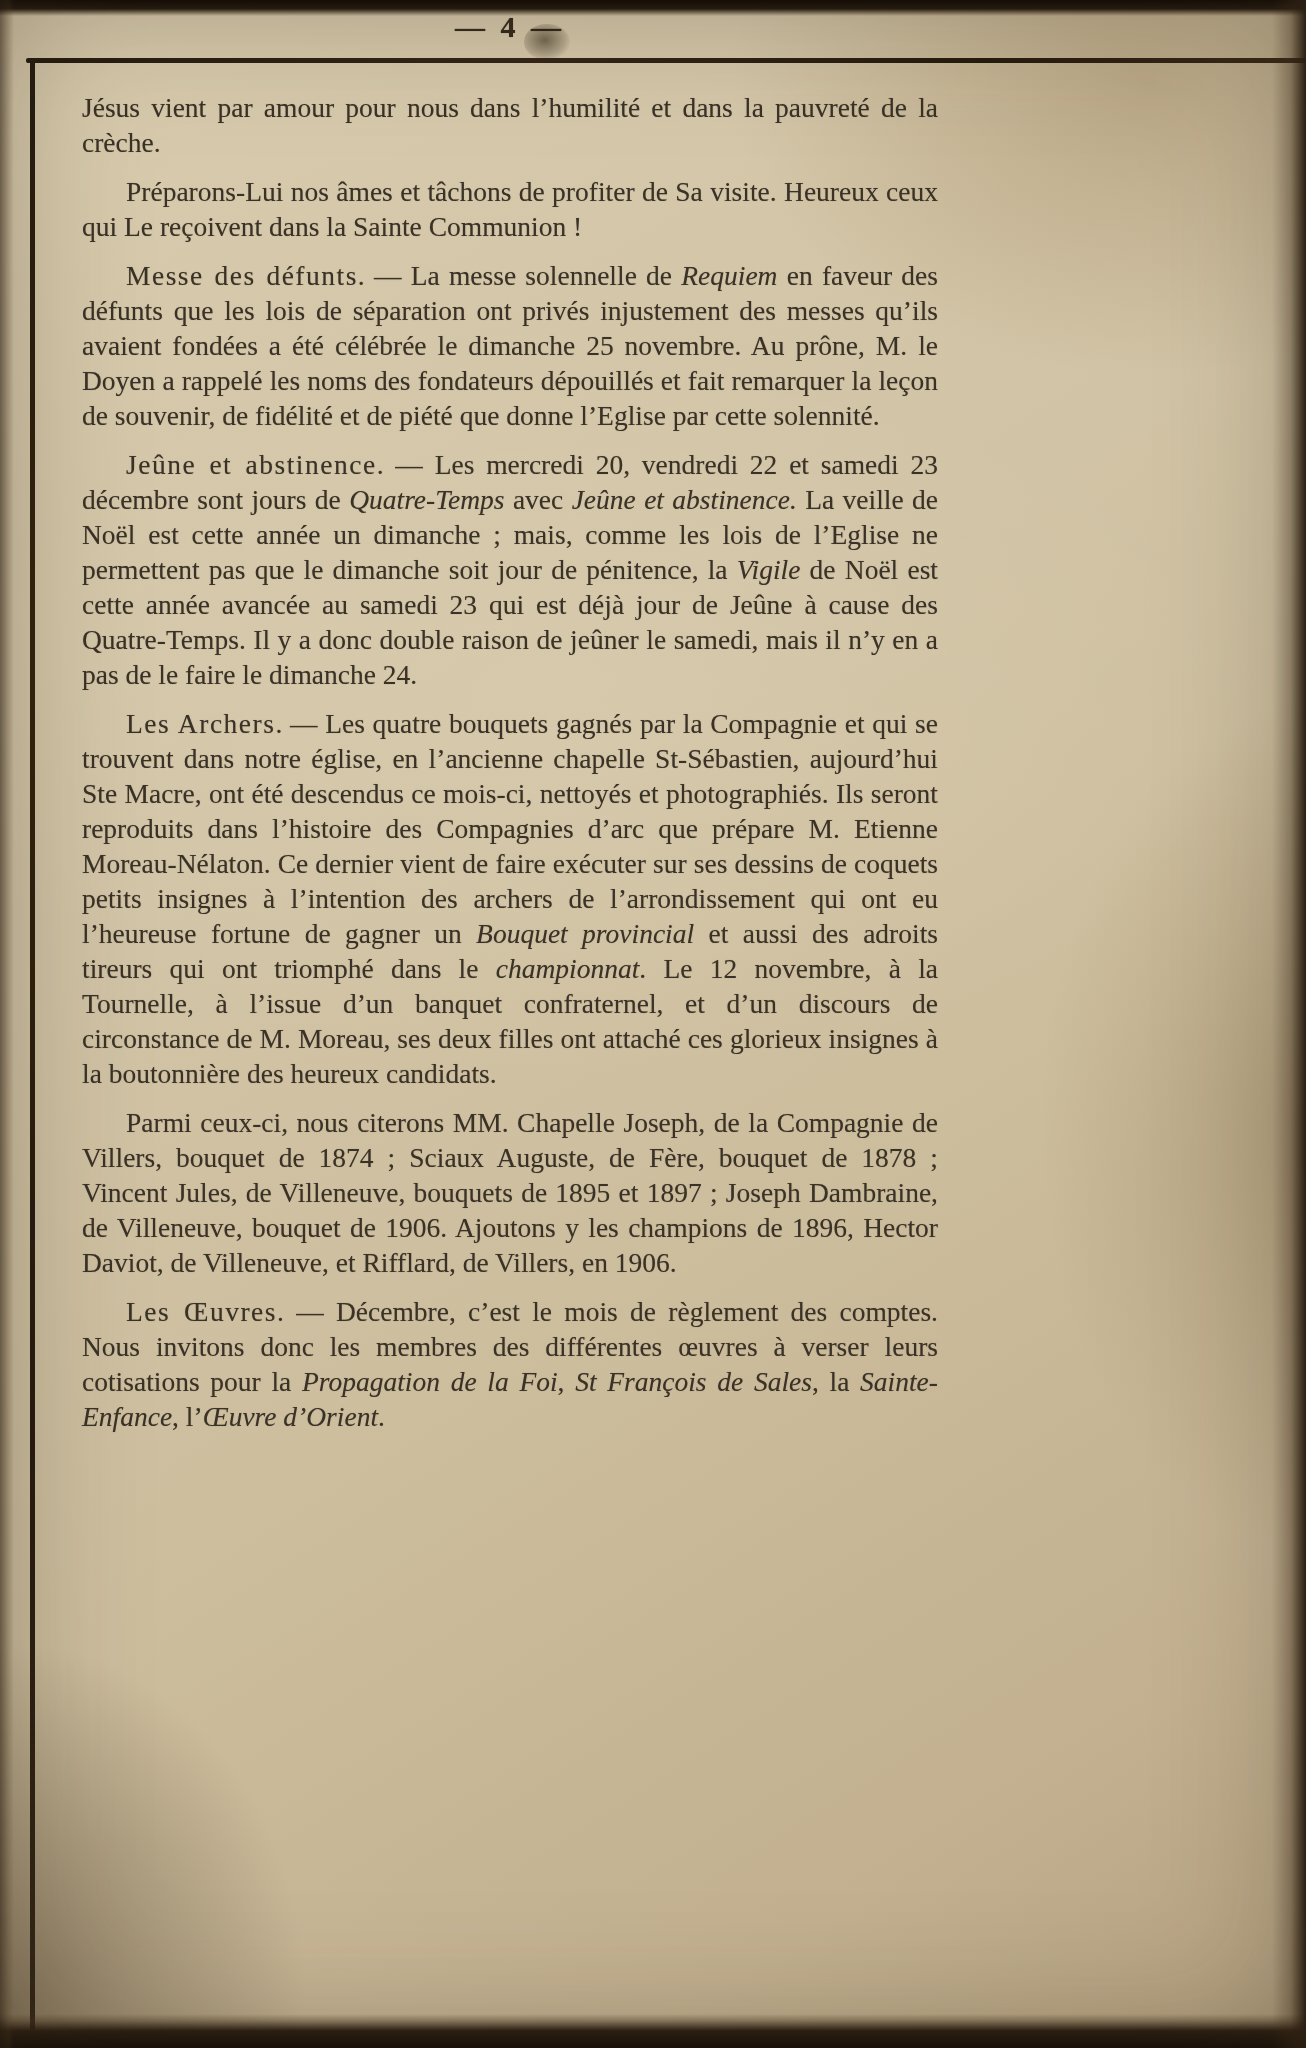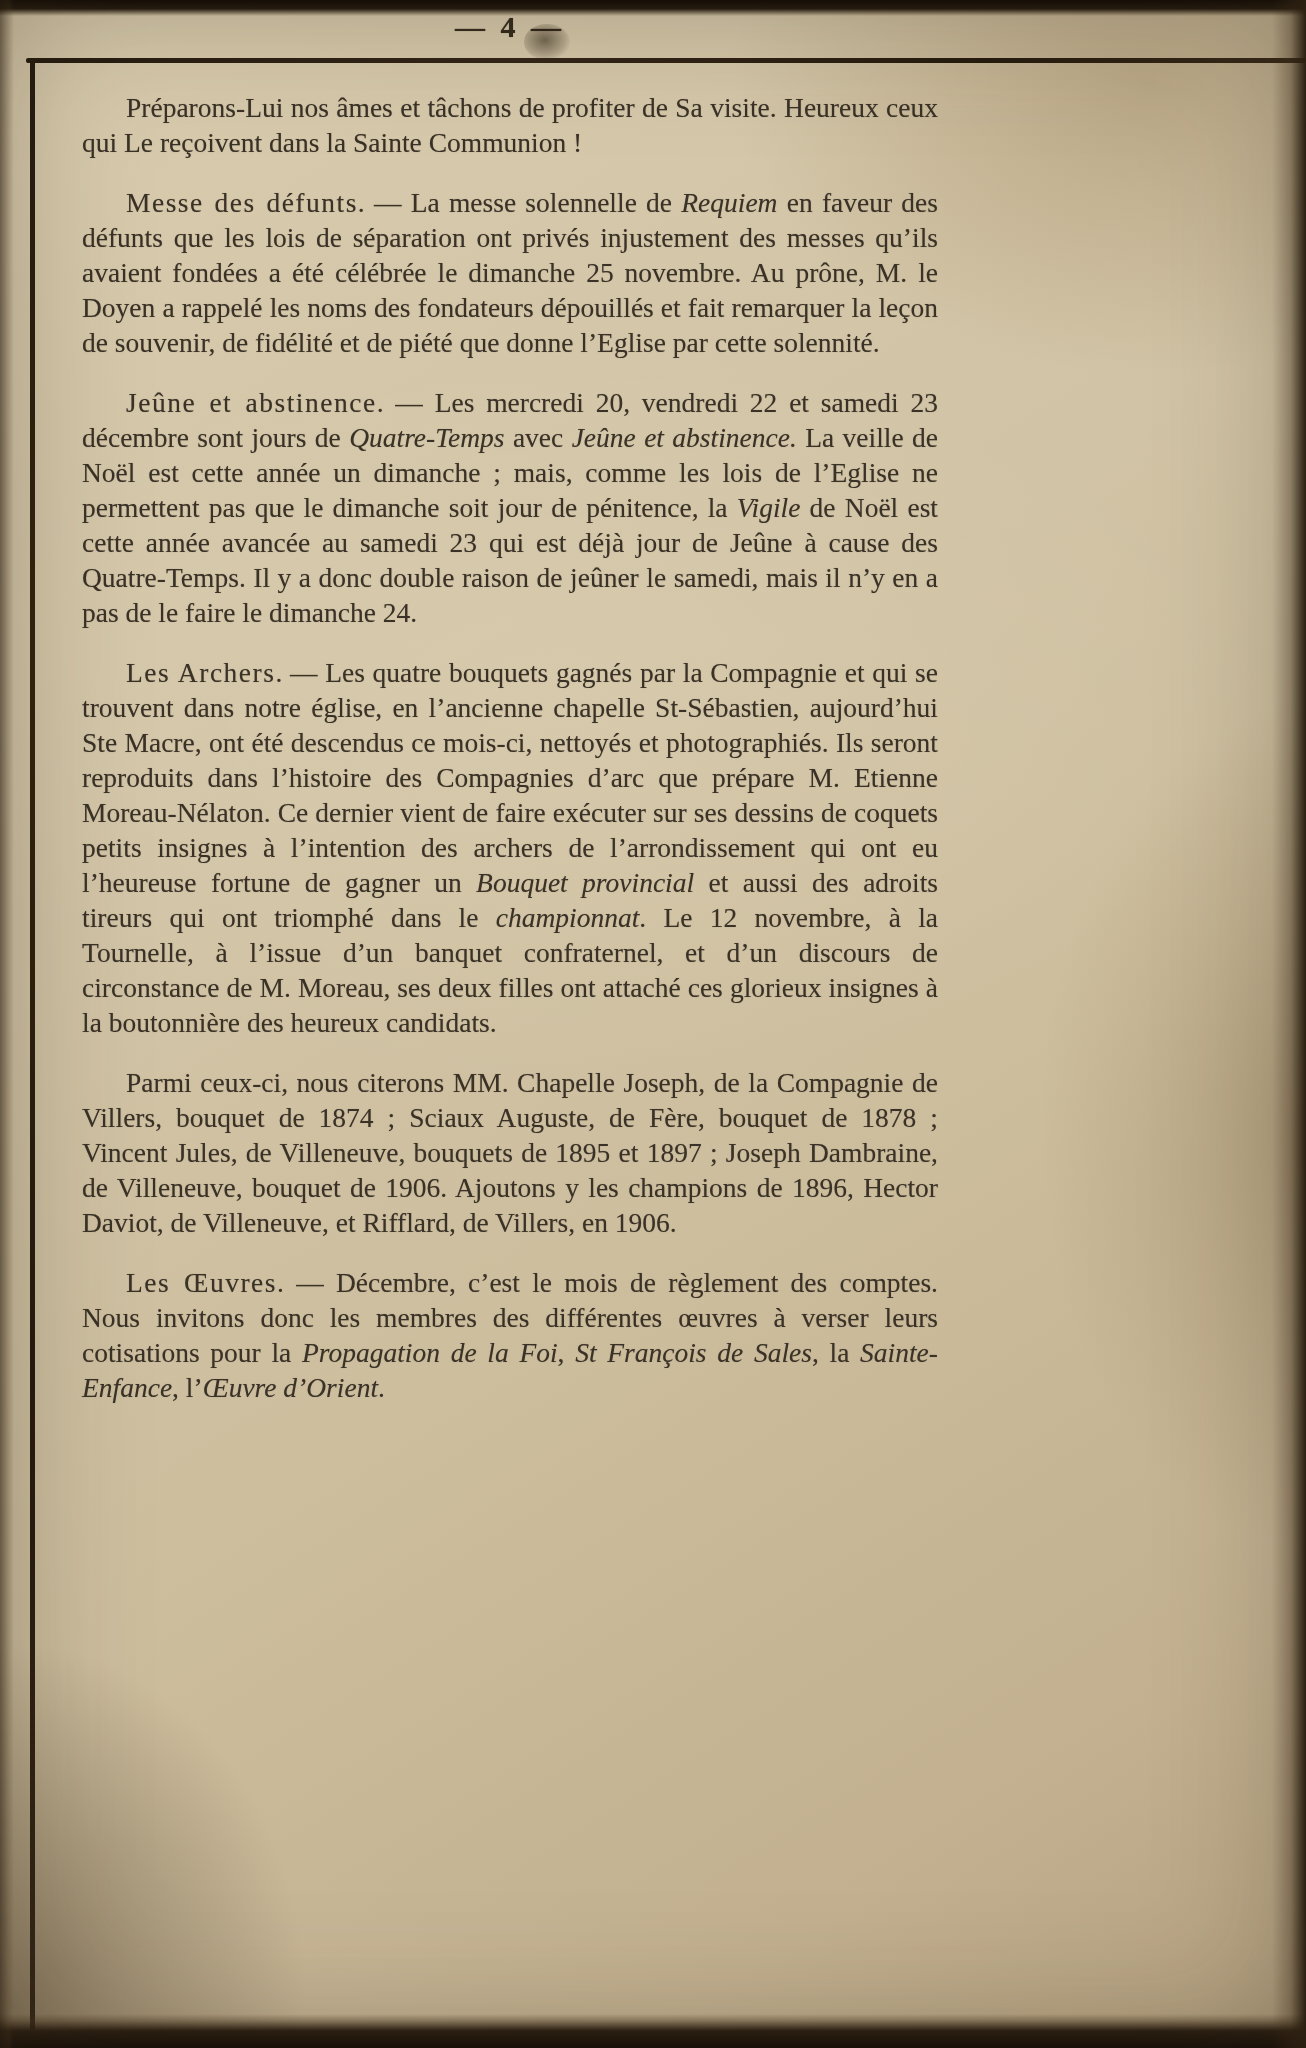--- a/index.html
+++ b/index.html
@@ -73,21 +73,21 @@
     font-size: 27.5px;
     line-height: 35px;
     text-align: justify;
     text-shadow: 0 0 1px rgba(58, 48, 35, 0.35);
   }
   .content p.para {
     margin: 0 0 0 0;
     padding: 0;
   }
   .content p.para + p.para {
-    margin-top: 25px;
+    margin-top: 14px;
   }
   .content p.indent {
     text-indent: 44px;
   }
   .seg-bold {
     font-weight: 400;
     letter-spacing: 1.5px;
   }
   .seg-italic {
     font-style: italic;
@@ -104,20 +104,21 @@
 <main class="photo">
 
   <div class="page-number">— 4 —</div>
 
   <div class="ink-smudge"></div>
 
   <div class="frame-top"></div>
   <div class="frame-left"></div>
 
   <section class="content">
+      <p class="para"><span class="seg-normal">Jésus vient par amour pour nous dans l’humilité et dans la pauvreté de la crèche.</span></p>
       <p class="para indent"><span class="seg-normal">Préparons-Lui nos âmes et tâchons de profiter de Sa visite. Heureux ceux qui Le reçoivent dans la Sainte Communion !</span></p>
       <p class="para indent"><span class="seg-bold">Messe des défunts</span><span class="seg-normal">. — La messe solennelle de </span><span class="seg-italic">Requiem</span><span class="seg-normal"> en faveur des défunts que les lois de séparation ont privés  injustement des messes qu’ils avaient fondées a été célébrée le dimanche 25 novembre. Au prône, M. le Doyen a rappelé les noms des fondateurs dépouillés et fait remarquer la leçon de souvenir, de fidélité et de piété que donne l’Eglise par cette solennité.</span></p>
       <p class="para indent"><span class="seg-bold">Jeûne et abstinence</span><span class="seg-normal">. — Les mercredi 20, vendredi 22 et samedi 23 décembre sont jours de </span><span class="seg-italic">Quatre-Temps</span><span class="seg-normal"> avec </span><span class="seg-italic">Jeûne et abstinence.</span><span class="seg-normal"> La veille de Noël est cette année un dimanche ; mais, comme les lois de l’Eglise ne permettent pas que le dimanche soit jour de pénitence, la </span><span class="seg-italic">Vigile</span><span class="seg-normal"> de Noël est cette année avancée au samedi 23 qui est déjà jour de Jeûne à cause des Quatre-Temps. Il y a donc double raison de jeûner le samedi, mais il n’y en a pas de le faire le dimanche 24.</span></p>
       <p class="para indent"><span class="seg-bold">Les Archers</span><span class="seg-normal">. — Les quatre bouquets gagnés par la Compagnie et qui se trouvent dans notre église, en l’ancienne chapelle St-Sébastien, aujourd’hui Ste Macre, ont été descendus ce mois-ci, nettoyés et photographiés. Ils seront reproduits dans l’histoire des Compagnies d’arc que prépare M. Etienne Moreau-Nélaton. Ce dernier vient de faire exécuter sur ses dessins de coquets petits insignes à l’intention des archers de l’arrondissement qui ont eu l’heureuse fortune de gagner un </span><span class="seg-italic">Bouquet provincial</span><span class="seg-normal"> et aussi des adroits tireurs qui ont triomphé dans le </span><span class="seg-italic">championnat</span><span class="seg-normal">. Le 12 novembre, à la Tournelle, à l’issue d’un banquet confraternel, et d’un discours de circonstance de M. Moreau, ses deux filles ont attaché ces glorieux insignes à la boutonnière des heureux candidats.</span></p>
       <p class="para indent"><span class="seg-normal">Parmi ceux-ci, nous citerons MM. Chapelle Joseph, de la Compagnie de Villers, bouquet de 1874 ; Sciaux Auguste, de Fère, bouquet de 1878 ; Vincent Jules, de Villeneuve, bouquets de 1895 et 1897 ; Joseph Dambraine, de Villeneuve, bouquet de 1906. Ajoutons y les champions de 1896, Hector Daviot, de Villeneuve, et Rifflard, de Villers, en 1906.</span></p>
       <p class="para indent"><span class="seg-bold">Les Œuvres</span><span class="seg-normal">. — Décembre, c’est le mois de règlement des comptes. Nous invitons donc les membres des différentes œuvres à verser leurs cotisations pour la </span><span class="seg-italic">Propagation de la Foi</span><span class="seg-normal">, </span><span class="seg-italic">St François de Sales</span><span class="seg-normal">, la </span><span class="seg-italic">Sainte-Enfance</span><span class="seg-normal">, l’</span><span class="seg-italic">Œuvre d’Orient</span><span class="seg-normal">.</span></p>
     </section>
 
   <div class="edge-top"></div>
   <div class="edge-bottom"></div>

